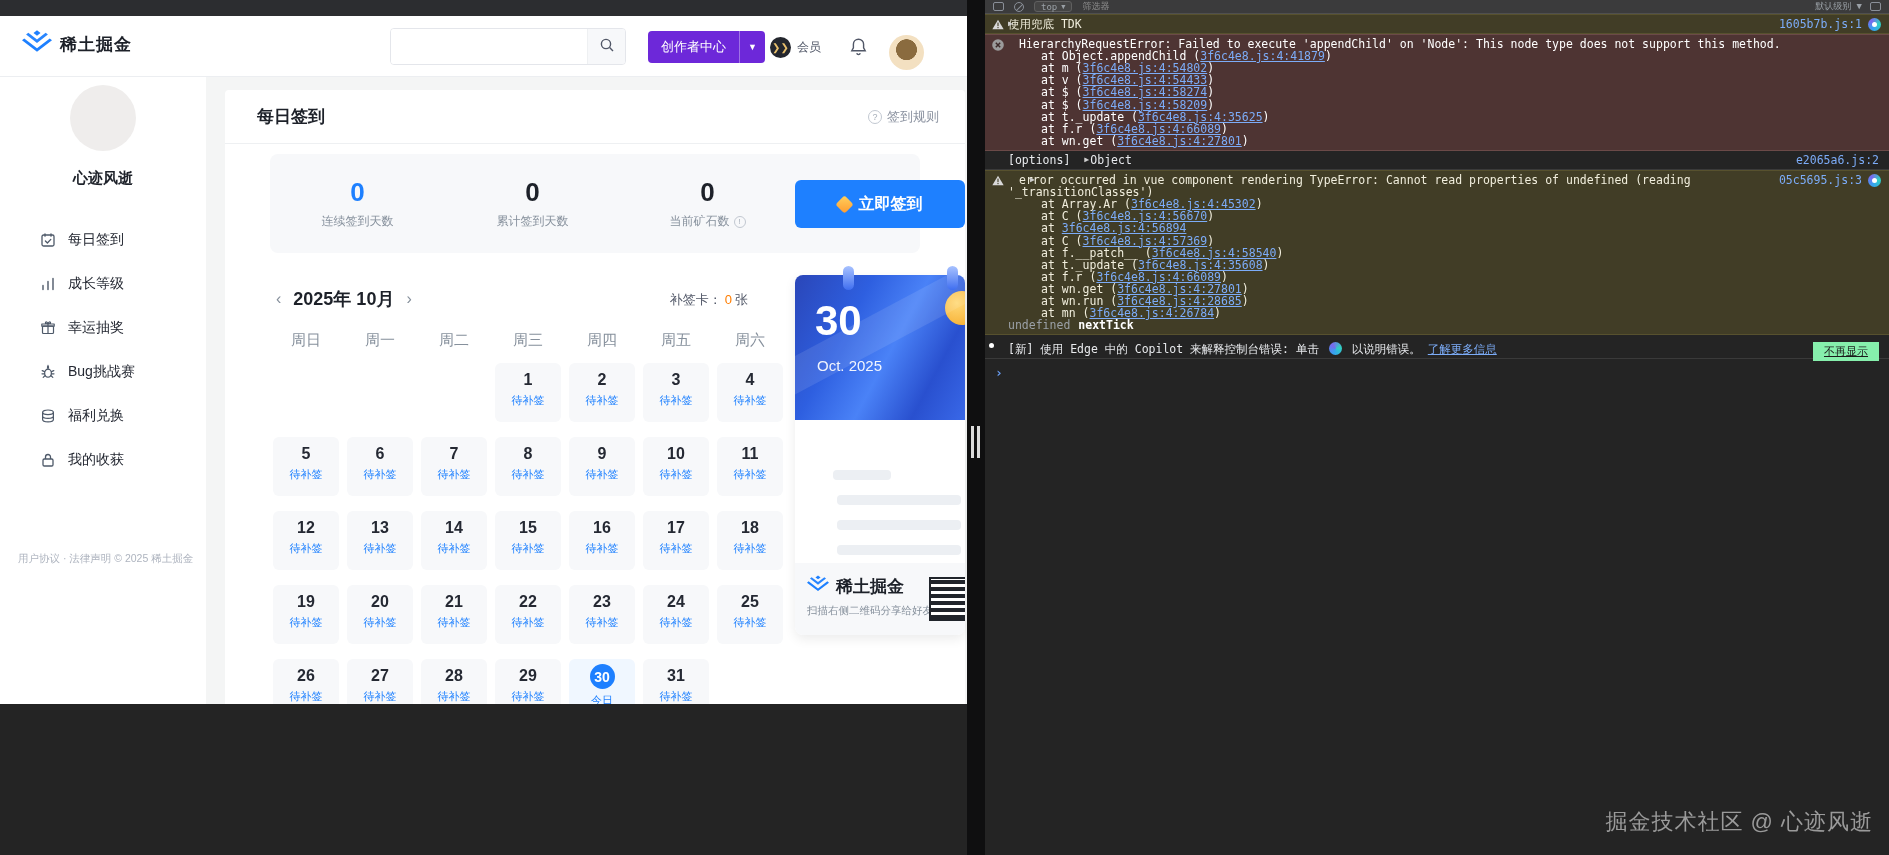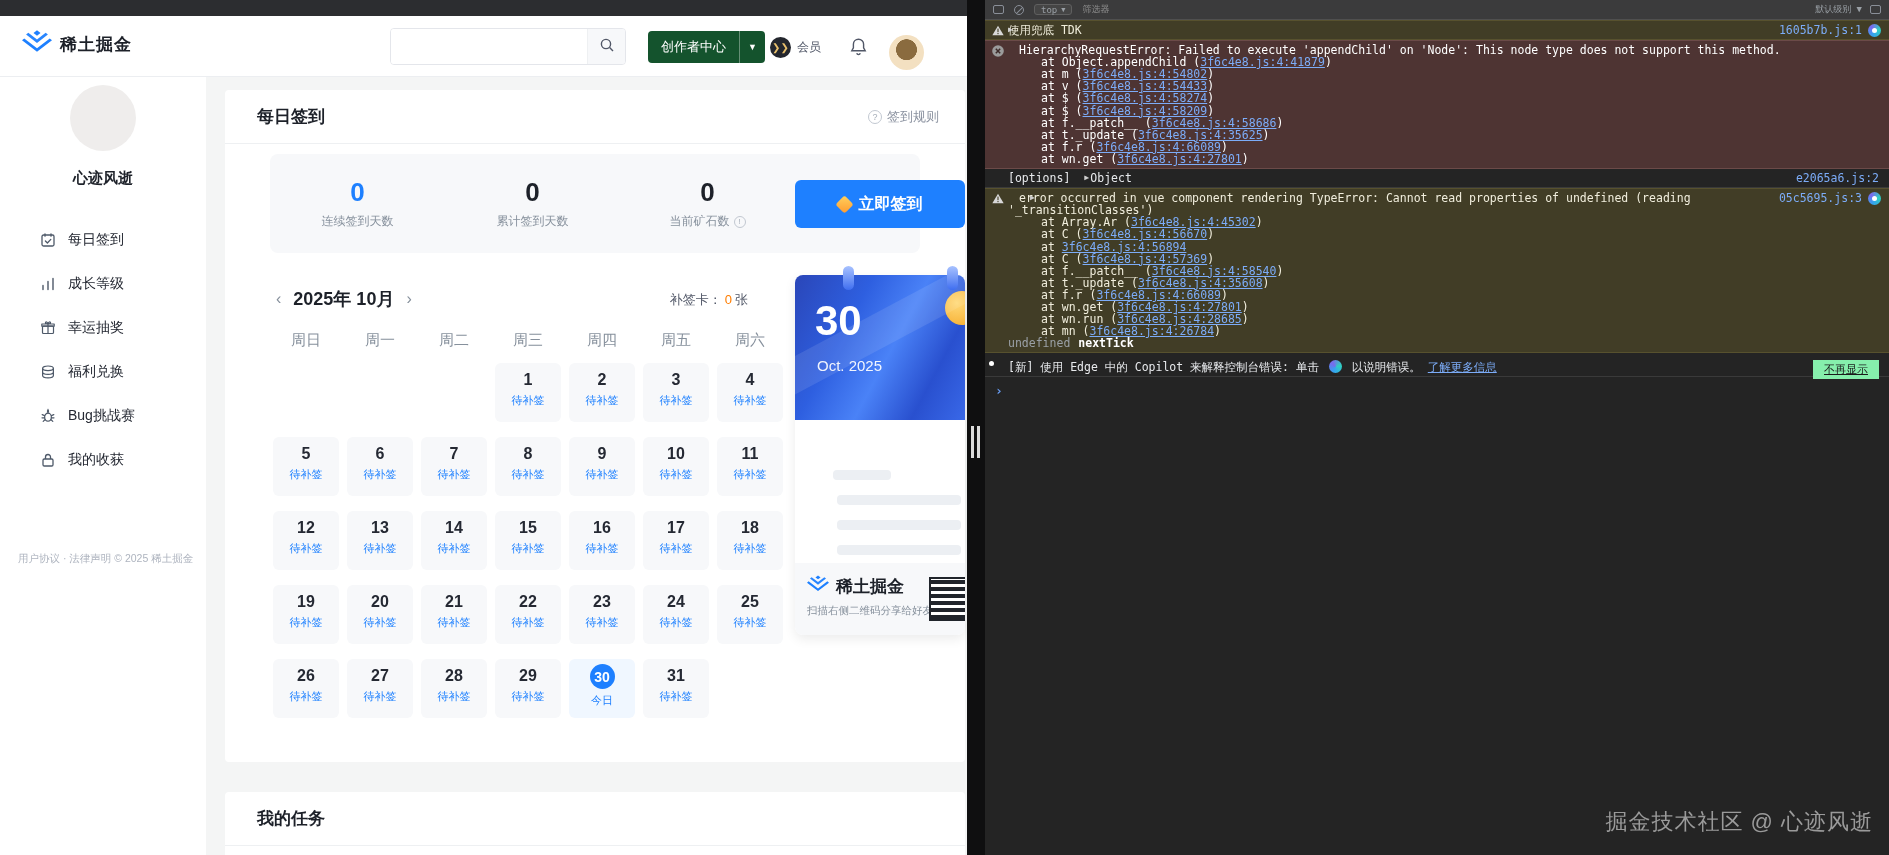--- a/index.html
+++ b/index.html
@@ -1,33 +1,33 @@
 <!DOCTYPE html>
 <html><head>
 <meta charset="utf-8">
 <style>
   * { margin:0; padding:0; box-sizing:border-box; }
   html,body { width:1889px; height:855px; overflow:hidden; background:#242424;
     font-family:"Liberation Sans","DejaVu Sans",sans-serif; }
 
   
-  .browser-pane { position:absolute; left:0; top:0; width:967px; height:855px;
+  .browser-pane { position:absolute; left:0; top:0; width:967px; height:704px;
     background:#f4f5f5; overflow:hidden; }
   .top-strip { position:absolute; left:0; top:0; width:100%; height:16px; background:#2c2d30; }
 
   .site-header { position:absolute; left:0; top:16px; width:100%; height:61px;
     background:#fff; border-bottom:1px solid #eceef1; }
   .logo { position:absolute; left:22px; top:14px; display:flex; align-items:center; gap:8px; }
   .logo-text { font-size:17px; font-weight:700; color:#1d2129; letter-spacing:1px; }
   .search-box { position:absolute; left:390px; top:12px; width:236px; height:37px;
     border:1px solid #e4e6eb; border-radius:4px; background:#fff; display:flex; overflow:hidden; }
   .search-box input { flex:1; border:0; outline:none; padding:0 10px; font-size:13px; background:#fff; }
   .search-btn { width:52px; background:#f7f8fa; border:0; border-left:1px solid #eef0f2;
     display:flex; align-items:center; justify-content:center; cursor:pointer; }
-  .creator-btn { position:absolute; left:648px; top:15px; height:32px; background:#14532d;
+  .creator-btn { position:absolute; left:648px; top:15px; height:32px; background:#6d28d9;
     border-radius:4px; color:#fff; display:flex; align-items:stretch; font-size:13px; }
   .creator-main { display:flex; align-items:center; padding:0 13px; cursor:pointer; }
   .creator-caret { display:flex; align-items:center; padding:0 8px;
     border-left:1px solid rgba(255,255,255,.35); cursor:pointer; font-size:9px; }
   .member { position:absolute; left:770px; top:21px; display:flex; align-items:center; gap:6px; cursor:pointer; }
   .vip-badge { width:21px; height:21px; border-radius:50%; background:#23262d; color:#e8c06c;
     display:flex; align-items:center; justify-content:center; font-size:10px; font-weight:700; }
   .member-label { font-size:12px; color:#515767; }
   .bell { position:absolute; left:849px; top:21px; cursor:pointer; }
   .avatar { position:absolute; left:889px; top:19px; width:35px; height:35px; border-radius:50%;
@@ -120,21 +120,21 @@
     background:#fff; border-radius:4px 4px 0 0; }
 
   
   .splitter { position:absolute; left:967px; top:0; width:18px; height:855px; background:#0f0f10; }
   .split-handle { position:absolute; left:4px; top:426px; width:9px; height:32px; cursor:col-resize;
     border-left:3px solid #dcdcdc; border-right:3px solid #dcdcdc; }
 
   
   .devtools { position:absolute; left:985px; top:0; width:904px; height:855px; background:#242424;
     font-family:"DejaVu Sans Mono","Liberation Mono",monospace; color:#e8eaed; }
-  .dt-toolbar { height:20px; background:#3b3b3c; border-bottom:1px solid #4f4f4f; display:flex;
+  .dt-toolbar { height:14px; background:#3b3b3c; border-bottom:1px solid #4f4f4f; display:flex;
     align-items:center; gap:10px; padding:0 8px; overflow:hidden; font-size:9px; color:#9aa0a6; }
   .tb-ic { width:11px; height:9px; border:1px solid #8a8f98; border-radius:2px; }
   .tb-ic.slash { border-radius:50%; width:10px; height:10px; position:relative; }
   .tb-ic.slash::after { content:""; position:absolute; left:0; top:4px; width:9px; height:1px;
     background:#8a8f98; transform:rotate(-45deg); }
   .tb-box { border:1px solid #5f5f5f; background:#454545; border-radius:3px; padding:0 6px;
     height:11px; display:flex; align-items:center; gap:4px; }
   .tb-right { margin-left:auto; display:flex; align-items:center; gap:8px; }
 
   .entry { position:relative; font-size:11.5px; line-height:12.1px; padding:3px 8px 3px 23px;
@@ -251,35 +251,35 @@
           <span class="ic">
             <svg width="16" height="16" viewBox="0 0 16 16" fill="none" stroke="currentColor" stroke-width="1.2" stroke-linecap="round" stroke-linejoin="round">
               <rect x="2.5" y="6.2" width="11" height="7.3" rx="1"></rect>
               <path d="M1.8 4h12.4v2.2H1.8zM8 4v9.5M8 4C8 2.2 6.2 1.4 5.6 2.4 5 3.5 6.5 4 8 4zM8 4c0-1.8 1.8-2.6 2.4-1.6C11 3.5 9.5 4 8 4z"></path>
             </svg>
           </span>
           <span>幸运抽奖</span>
         </div>
         <div class="side-item">
           <span class="ic">
+            <svg width="16" height="16" viewBox="0 0 16 16" fill="none" stroke="currentColor" stroke-width="1.2" stroke-linecap="round">
+              <ellipse cx="8" cy="9.2" rx="3.4" ry="4"></ellipse>
+              <path d="M8 5.2C6.6 3.4 8 1.6 8 1.6s1.4 1.8 0 3.6zM4.6 7.6 2.2 6.6M4.6 9.8H2M4.9 11.8 3.2 13.4M11.4 7.6l2.4-1M11.4 9.8H14M11.1 11.8l1.7 1.6"></path>
+            </svg>
+          </span>
+          <span>Bug挑战赛</span>
+        </div>
+        <div class="side-item">
+          <span class="ic">
             <svg width="16" height="16" viewBox="0 0 16 16" fill="none" stroke="currentColor" stroke-width="1.2">
               <ellipse cx="8" cy="4.3" rx="5.4" ry="2.3"></ellipse>
               <path d="M2.6 4.3v7.2c0 1.3 2.4 2.4 5.4 2.4s5.4-1.1 5.4-2.4V4.3M2.6 8c0 1.3 2.4 2.4 5.4 2.4S13.4 9.3 13.4 8"></path>
             </svg>
           </span>
           <span>福利兑换</span>
-        </div>
-        <div class="side-item">
-          <span class="ic">
-            <svg width="16" height="16" viewBox="0 0 16 16" fill="none" stroke="currentColor" stroke-width="1.2" stroke-linecap="round">
-              <ellipse cx="8" cy="9.2" rx="3.4" ry="4"></ellipse>
-              <path d="M8 5.2C6.6 3.4 8 1.6 8 1.6s1.4 1.8 0 3.6zM4.6 7.6 2.2 6.6M4.6 9.8H2M4.9 11.8 3.2 13.4M11.4 7.6l2.4-1M11.4 9.8H14M11.1 11.8l1.7 1.6"></path>
-            </svg>
-          </span>
-          <span>Bug挑战赛</span>
         </div>
         <div class="side-item">
           <span class="ic">
             <svg width="16" height="16" viewBox="0 0 16 16" fill="none" stroke="currentColor" stroke-width="1.3" stroke-linejoin="round">
               <rect x="3" y="7" width="10" height="7" rx="1.3"></rect>
               <path d="M5.5 7V5a2.5 2.5 0 015 0v2"></path>
             </svg>
           </span>
           <span>我的收获</span>
         </div>
@@ -541,21 +541,20 @@
         <span class="lvl-icon"><svg width="12" height="12" viewBox="0 0 12 12">
             <circle cx="6" cy="6" r="5.8" fill="#9b9b9b"></circle>
             <path d="M3.8 3.8l4.4 4.4M8.2 3.8 3.8 8.2" stroke="#3c2a29" stroke-width="1.5"></path>
           </svg></span>
         <span class="msg-text wide first-indent">HierarchyRequestError: Failed to execute 'appendChild' on 'Node': This node type does not support this method.</span>
         <div class="stack-line"><span>at Object.appendChild (</span><a class="console-link">3f6c4e8.js:4:41879</a><span>)</span></div>
         <div class="stack-line"><span>at m (</span><a class="console-link">3f6c4e8.js:4:54802</a><span>)</span></div>
         <div class="stack-line"><span>at v (</span><a class="console-link">3f6c4e8.js:4:54433</a><span>)</span></div>
         <div class="stack-line"><span>at $ (</span><a class="console-link">3f6c4e8.js:4:58274</a><span>)</span></div>
         <div class="stack-line"><span>at $ (</span><a class="console-link">3f6c4e8.js:4:58209</a><span>)</span></div>
-        <div class="stack-line"><span>at f.__patch__ (</span><a class="console-link">3f6c4e8.js:4:58686</a><span>)</span></div>
         <div class="stack-line"><span>at t._update (</span><a class="console-link">3f6c4e8.js:4:35625</a><span>)</span></div>
         <div class="stack-line"><span>at f.r (</span><a class="console-link">3f6c4e8.js:4:66089</a><span>)</span></div>
         <div class="stack-line"><span>at wn.get (</span><a class="console-link">3f6c4e8.js:4:27801</a><span>)</span></div>
       </div>
       <div class="entry plain"><span class="obj-label first-indent">[options]</span><span class="expander">▶</span><span class="obj-val">Object</span><a class="src-link noicon">e2065a6.js:2</a></div>
       <div class="entry warn">
         <span class="lvl-icon"><svg width="12" height="11" viewBox="0 0 14 12">
             <path d="M7 .6 13.6 11.4H.4Z" fill="#d8d8d8"></path>
             <rect x="6.35" y="3.8" width="1.3" height="4.1" fill="#413d26"></rect>
             <rect x="6.35" y="8.9" width="1.3" height="1.4" fill="#413d26"></rect>

